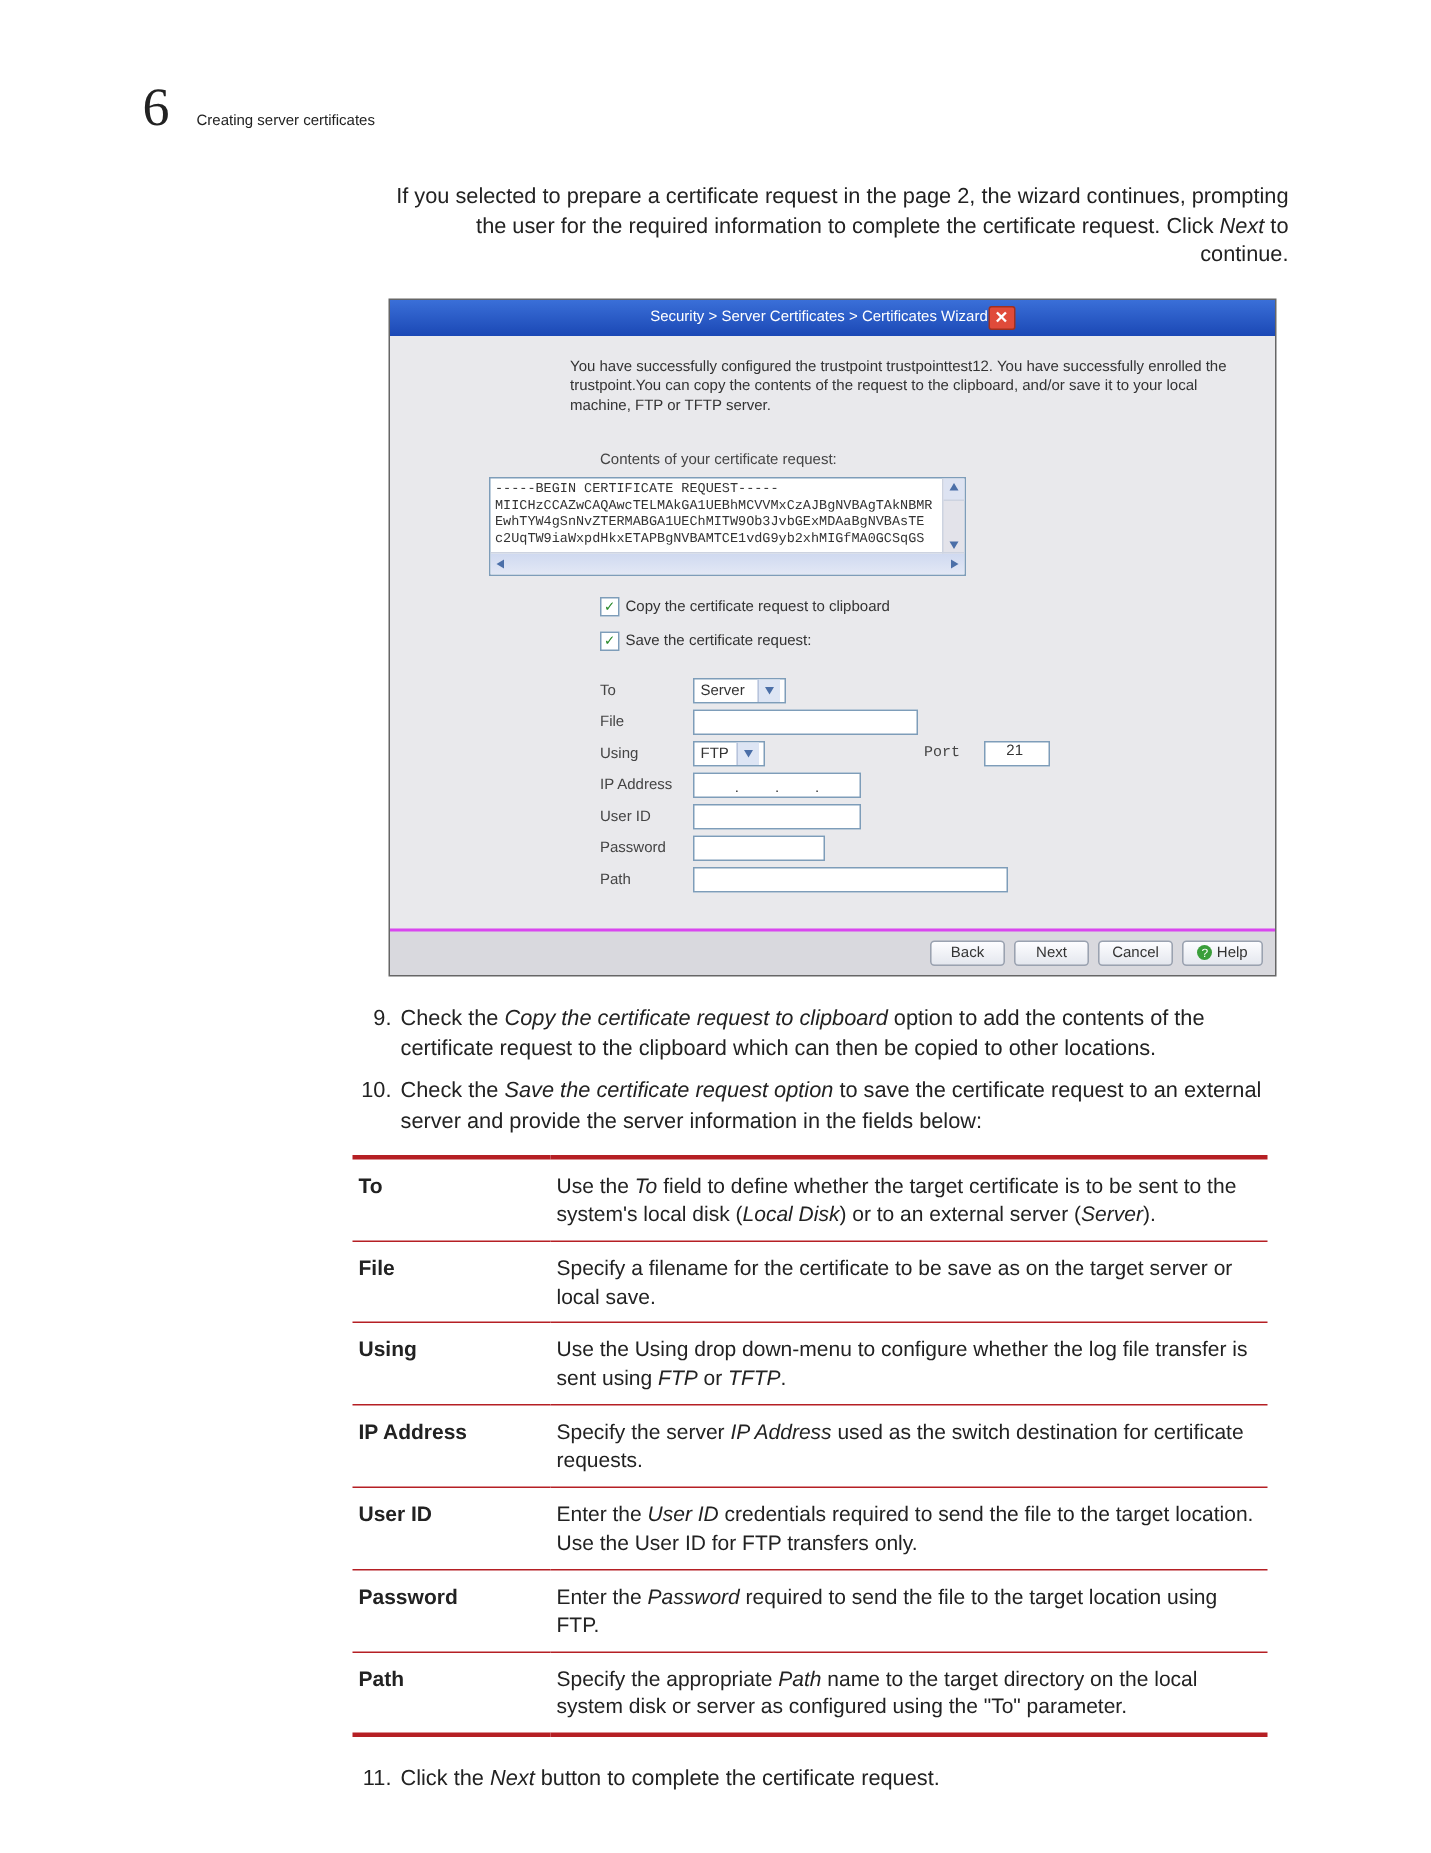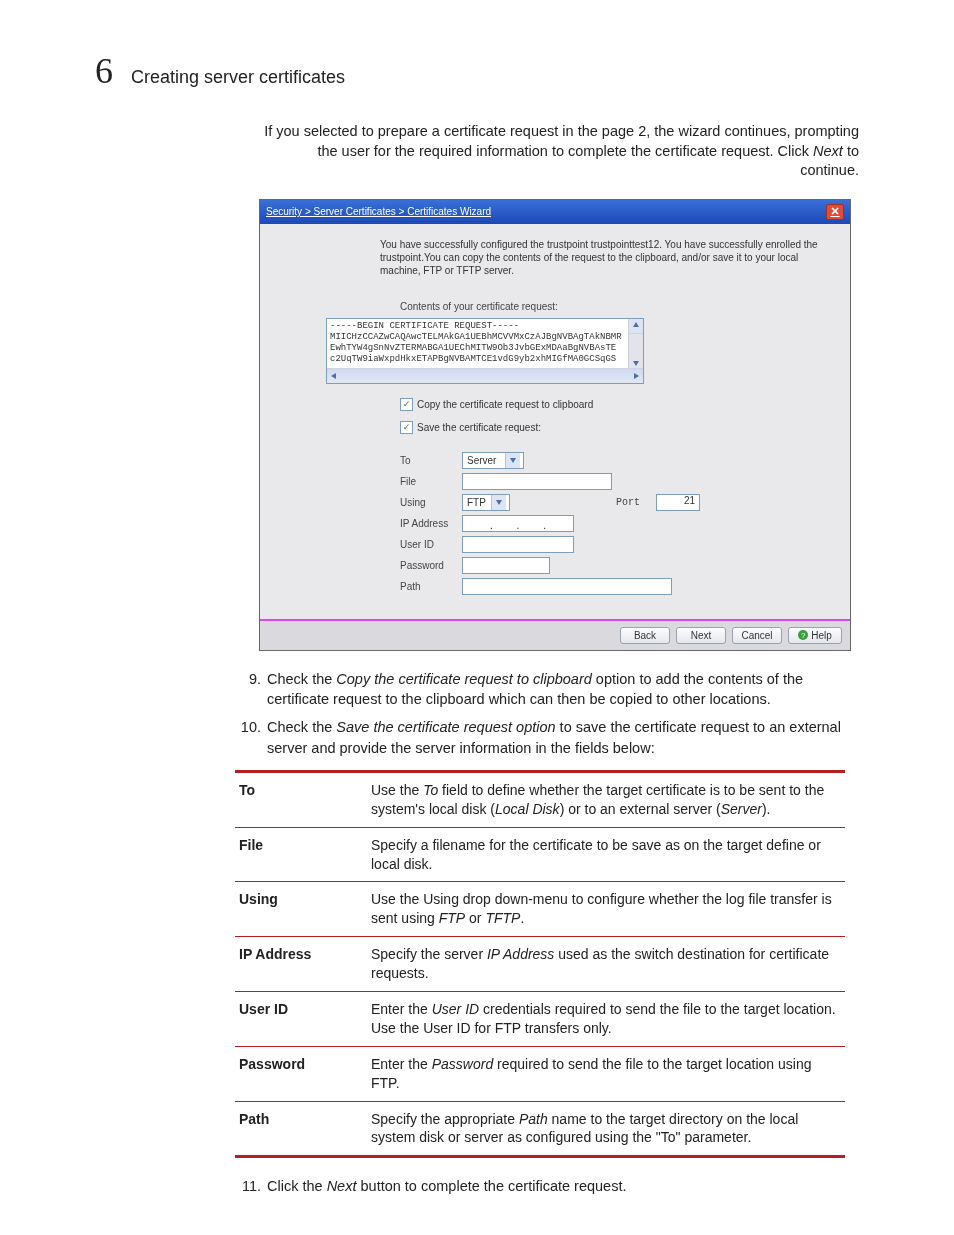--- a/index.html
+++ b/index.html
@@ -19,21 +19,21 @@
     align-items: baseline;
     gap: 18px;
     margin-bottom: 30px;
   }
   .chapter-num {
     font-family: Georgia, 'Times New Roman', serif;
     font-size: 36px;
     font-weight: 400;
   }
   .section-title {
-    font-size: 18px;
+    font-size: 10px;
     font-family: Arial, sans-serif;
     color: #222;
   }
   .body-text {
     margin-left: 164px;
     margin-bottom: 12px;
     line-height: 1.35;
     text-align: right;
   }
   .step-list {
@@ -64,24 +64,23 @@
     font-family: Tahoma, Arial, sans-serif;
     font-size: 10px;
     color: #333;
     background: #fff;
   }
   .wizard-title {
     background: linear-gradient(#3a6fd8, #1b48b5);
     color: #fff;
     padding: 3px 6px;
     display: flex;
-    justify-content: space-between;
+    justify-content: center;
     align-items: center;
     height: 18px;
-    text-decoration: underline;
   }
   .close-box {
     background: #e04b3a;
     color: #fff;
     width: 16px;
     height: 14px;
     display: flex;
     align-items: center;
     justify-content: center;
     font-weight: bold;
@@ -304,21 +303,21 @@
           <div class="wiz-input" style="width:150px;"></div>
         </div>
         <div class="wiz-field-row">
           <div class="wiz-label">Using</div>
           <div class="wiz-input wiz-select" style="width:48px;">
             <span>FTP</span>
             <div class="sel-arrow"></div>
           </div>
           <div style="width:106px;"></div>
           <div style="width:40px;color:#444;font-family:Liberation Mono, monospace;">Port</div>
-          <div class="wiz-input" style="width:44px;text-align:right;padding-right:4px;"><span>21</span></div>
+          <div class="wiz-input" style="width:44px;text-align:right;padding-right:17px;"><span>21</span></div>
         </div>
         <div class="wiz-field-row">
           <div class="wiz-label">IP Address</div>
           <div class="wiz-input" style="width:112px;display:flex;align-items:flex-end;justify-content:space-evenly;">
             <span>.</span>
               <span>.</span>
               <span>.</span>
           </div>
         </div>
         <div class="wiz-field-row">
@@ -366,21 +365,21 @@
   <table class="fields-table">
     <tbody>
         <tr>
       <td class="k">To</td>
       <td>
         <span>Use the </span><em class="i">To</em><span> field to define whether the target certificate is to be sent to the system's local disk (</span><em class="i">Local Disk</em><span>) or to an external server (</span><em class="i">Server</em><span>).</span>
       </td>
     </tr>
     <tr>
       <td class="k">File</td>
-      <td>Specify a filename for the certificate to be save as on the target define or local disk.</td>
+      <td>Specify a filename for the certificate to be save as on the target server or local save.</td>
     </tr>
     <tr>
       <td class="k">Using</td>
       <td>
         <span>Use the Using drop down-menu to configure whether the log file transfer is sent using </span><em class="i">FTP</em><span> or </span><em class="i">TFTP</em><span>.</span>
       </td>
     </tr>
     <tr>
       <td class="k">IP Address</td>
       <td>

